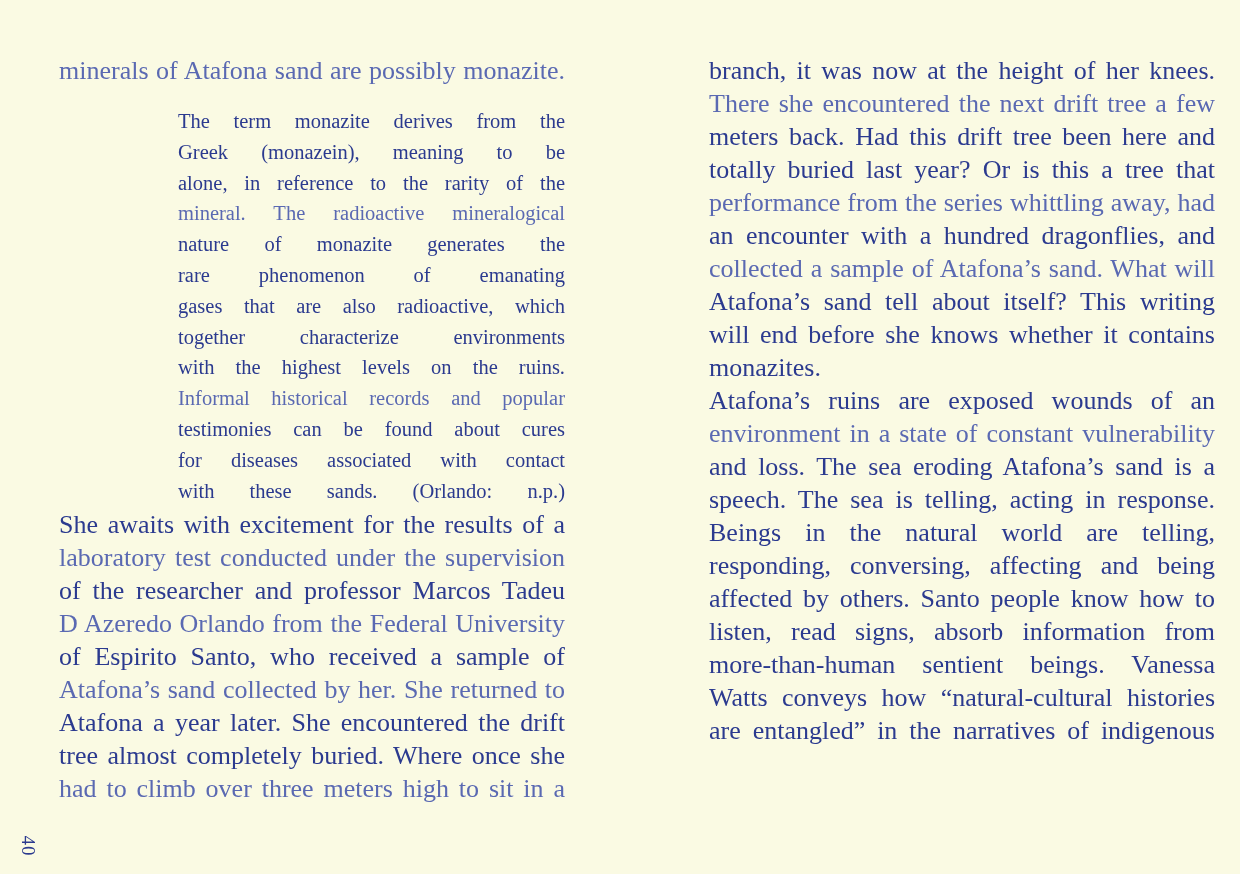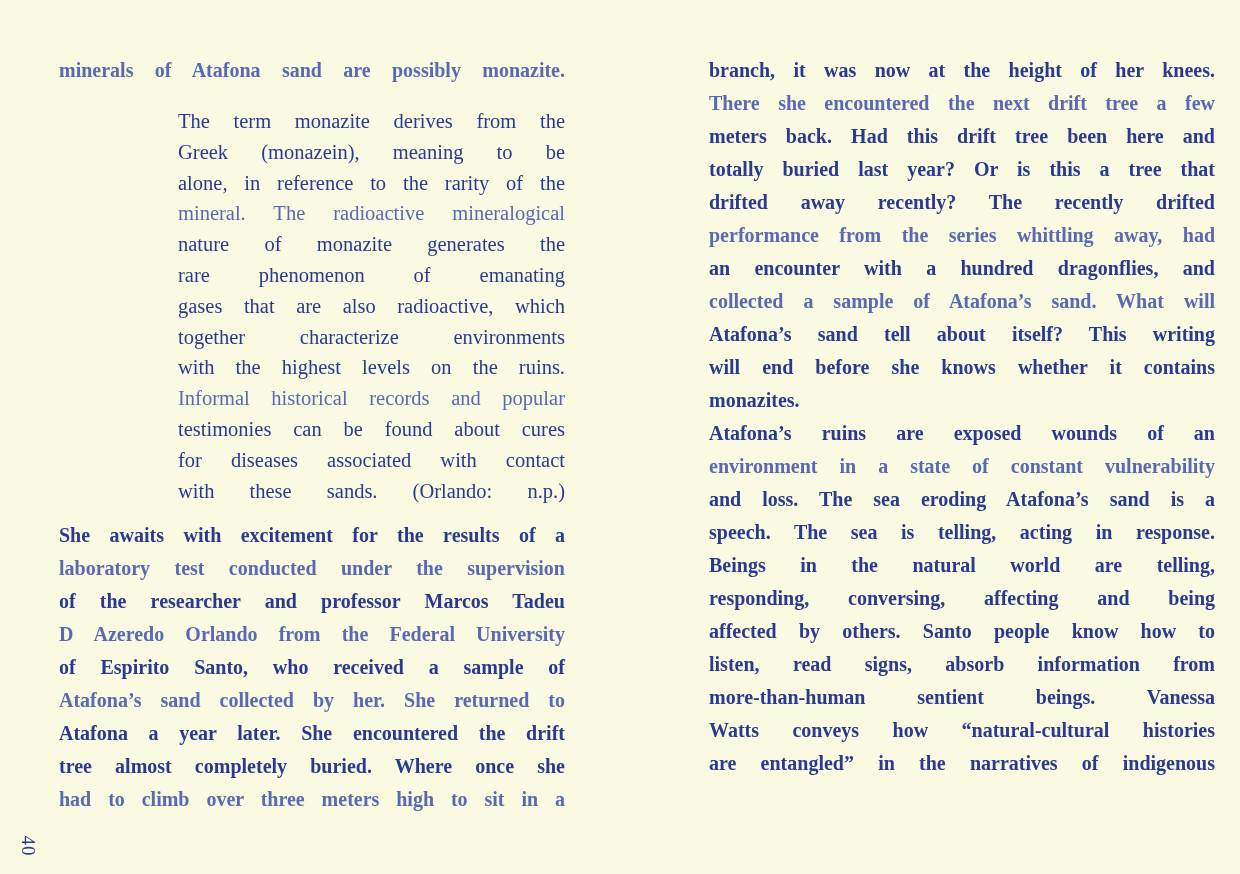--- a/index.html
+++ b/index.html
@@ -18,32 +18,31 @@
     position: absolute;
     top: 54px;
     width: 506px;
   }
   .column.left  { left: 59px; }
   .column.right { left: 709px; }
 
   .block { color: var(--ink, #2b3a8f); }
 
   .paragraph {
-    font-size: 20px;
+    font-size: 26px;
     line-height: 33px;
-    font-weight: bold;
   }
   .paragraph + .paragraph { }
 
   .blockquote {
     font-size: 20.5px;
     line-height: 30.8px;
     margin-left: 119px;
     margin-top: 19px;
-    margin-bottom: 13px;
+    margin-bottom: 2px;
   }
 
   .line {
     text-align: justify;
     text-align-last: justify;
     white-space: normal;
   }
   .line.no-justify {
     text-align-last: left;
   }
@@ -98,21 +97,20 @@
         <div class="line dark">tree almost completely buried. Where once she</div>
         <div class="line light">had to climb over three meters high to sit in a</div>
       </div>
     </div>
   <div class="column right" id="right-col">
       <div class="block paragraph">
         <div class="line dark">branch, it was now at the height of her knees.</div>
         <div class="line light">There she encountered the next drift tree a few</div>
         <div class="line dark">meters back. Had this drift tree been here and</div>
         <div class="line dark">totally buried last year? Or is this a tree that</div>
-        <div class="line dark">drifted away recently? The recently drifted</div>
         <div class="line light">performance from the series whittling away, had</div>
         <div class="line dark">an encounter with a hundred dragonflies, and</div>
         <div class="line light">collected a sample of Atafona’s sand. What will</div>
         <div class="line dark">Atafona’s sand tell about itself? This writing</div>
         <div class="line dark">will end before she knows whether it contains</div>
         <div class="line dark no-justify">monazites.</div>
       </div>
       <div class="block paragraph">
         <div class="line dark">Atafona’s ruins are exposed wounds of an</div>
         <div class="line light">environment in a state of constant vulnerability</div>

